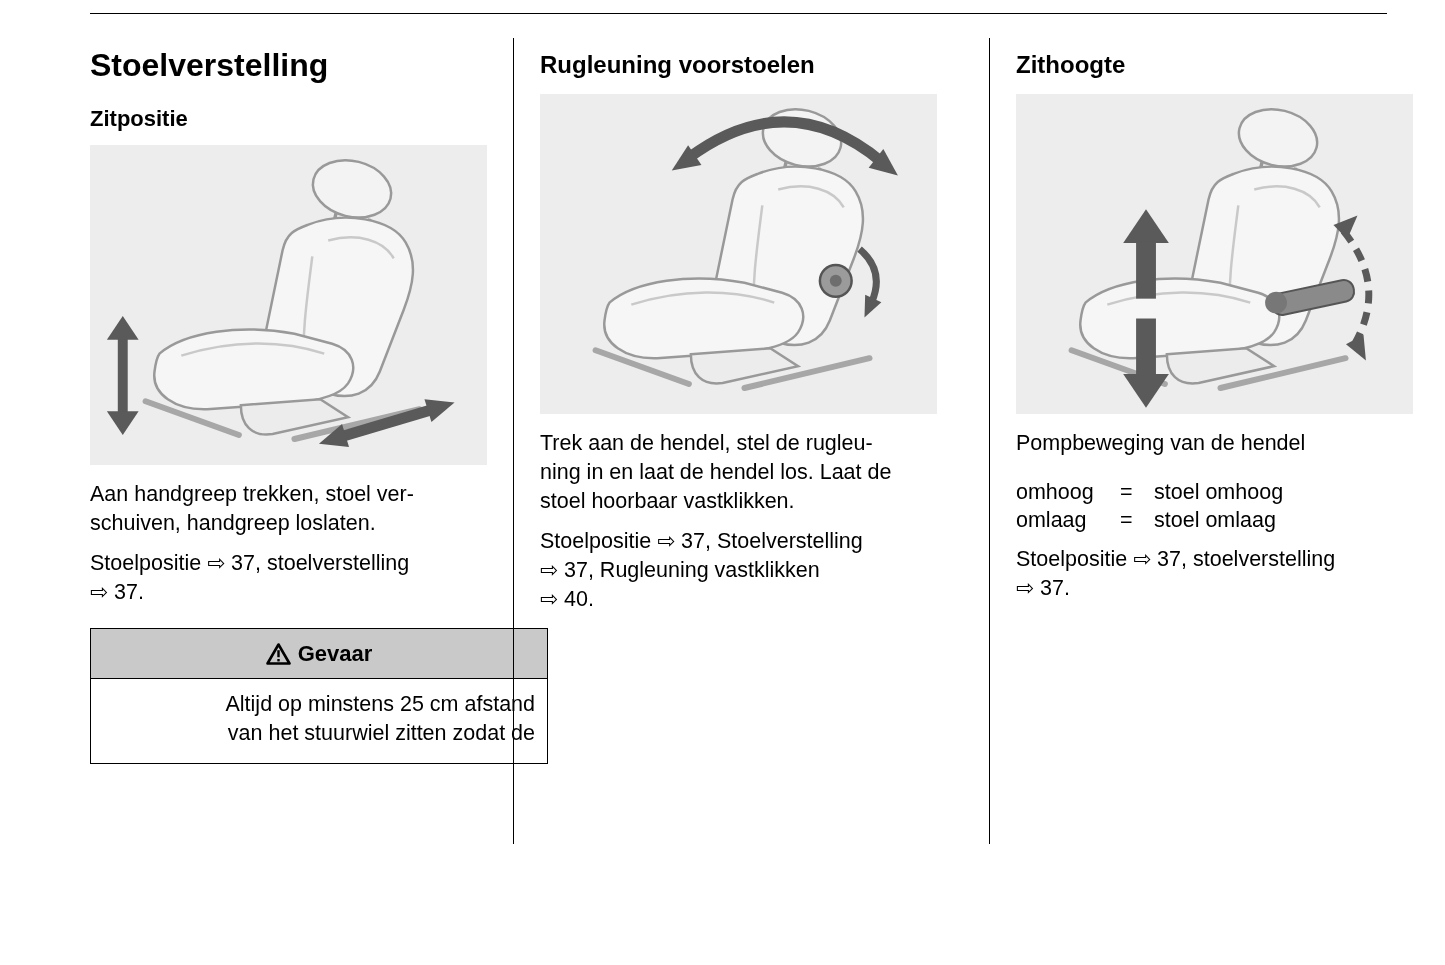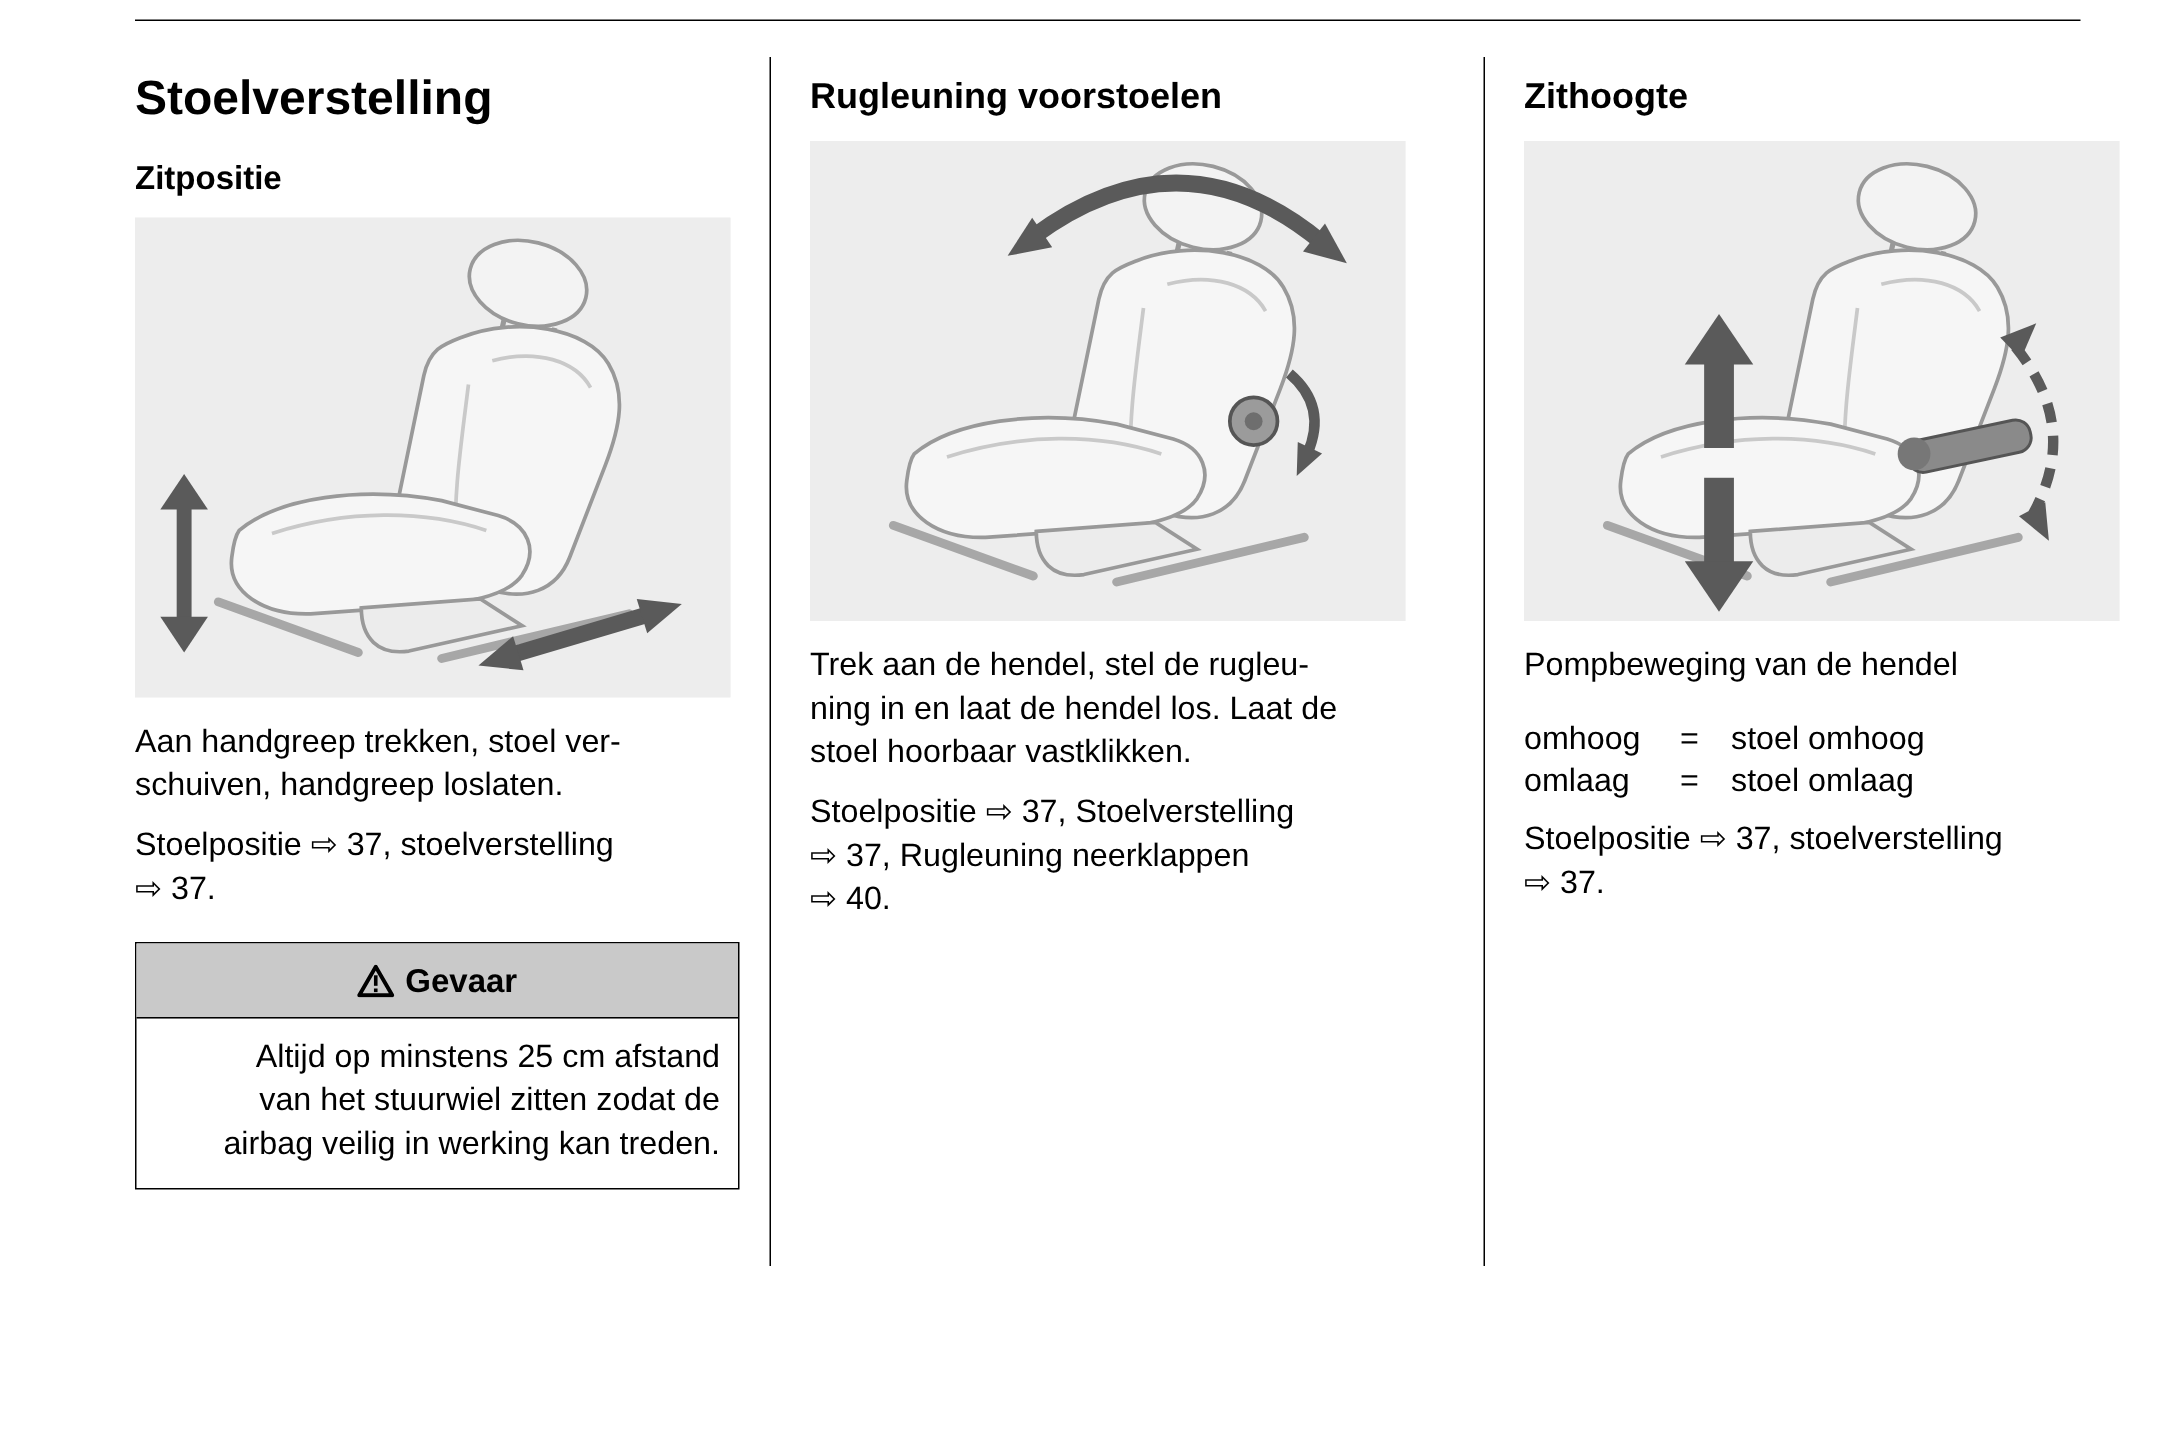--- a/index.html
+++ b/index.html
@@ -28,21 +28,21 @@
   .col-first .fig { margin-top:13px; }
   .fig svg { display:block; width:100%; height:100%; }
 
   .para { margin-top:15px; font-size:21.5px; line-height:29px; }
   .para .line { display:block; white-space:nowrap; }
   .para-tight { margin-top:11px; }
 
   .kv { margin-top:20px; font-size:21.5px; }
   .kv-row { display:grid; grid-template-columns:104px 34px auto; line-height:28px; }
 
-  .warning { border:1.5px solid #000; margin-top:21px; width:403px; }
+  .warning { border:1.5px solid #000; margin-top:21px; width:458px; }
   .warning-head {
     background:#c9c9c9; border-bottom:1.5px solid #000;
     display:flex; justify-content:center; align-items:center; gap:7px;
     padding:12px 0 11px; font-size:22px; font-weight:bold;
   }
   .warn-icon svg { display:block; }
   .warning-body { padding:11px 12px 15px; font-size:21.5px; line-height:29px; }
   .warning-body .line { display:block; white-space:nowrap;text-align:right; }
 
   .defs-svg { position:absolute; width:0; height:0; overflow:hidden; }
@@ -108,21 +108,20 @@
               <path d="M12.5 1.5 L23.5 20.5 H1.5 Z" fill="none" stroke="#000" stroke-width="2.6" stroke-linejoin="round"></path>
               <rect x="11.3" y="7.2" width="2.4" height="7" fill="#000"></rect>
               <rect x="11.3" y="16" width="2.4" height="2.4" fill="#000"></rect>
             </svg>
           </span>
           <span>Gevaar</span>
         </div>
         <div class="warning-body">
           <span class="line">Altijd op minstens 25 cm afstand</span>
           <span class="line">van het stuurwiel zitten zodat de</span>
-          <span class="line">airbag veilig in werking kan treden.</span>
         </div>
       </div>
     </section>
 
     <section class="col">
       <h1 class="title-md">Rugleuning voorstoelen</h1>
 
       <figure class="fig">
         <svg viewBox="0 0 400 322">
           <rect x="0" y="0" width="400" height="322" fill="#ededed"></rect>
@@ -139,21 +138,21 @@
         </svg>
       </figure>
 
       <p class="para">
         <span class="line">Trek aan de hendel, stel de rugleu-</span>
         <span class="line">ning in en laat de hendel los. Laat de</span>
         <span class="line">stoel hoorbaar vastklikken.</span>
       </p>
       <p class="para para-tight">
         <span class="line">Stoelpositie ⇨ 37, Stoelverstelling</span>
-        <span class="line">⇨ 37, Rugleuning neerklappen</span>
+        <span class="line">⇨ 37, Rugleuning vastklikken</span>
         <span class="line">⇨ 40.</span>
       </p>
     </section>
 
     <section class="col">
       <h1 class="title-md">Zithoogte</h1>
 
       <figure class="fig">
         <svg viewBox="0 0 400 322">
           <rect x="0" y="0" width="400" height="322" fill="#ededed"></rect>

